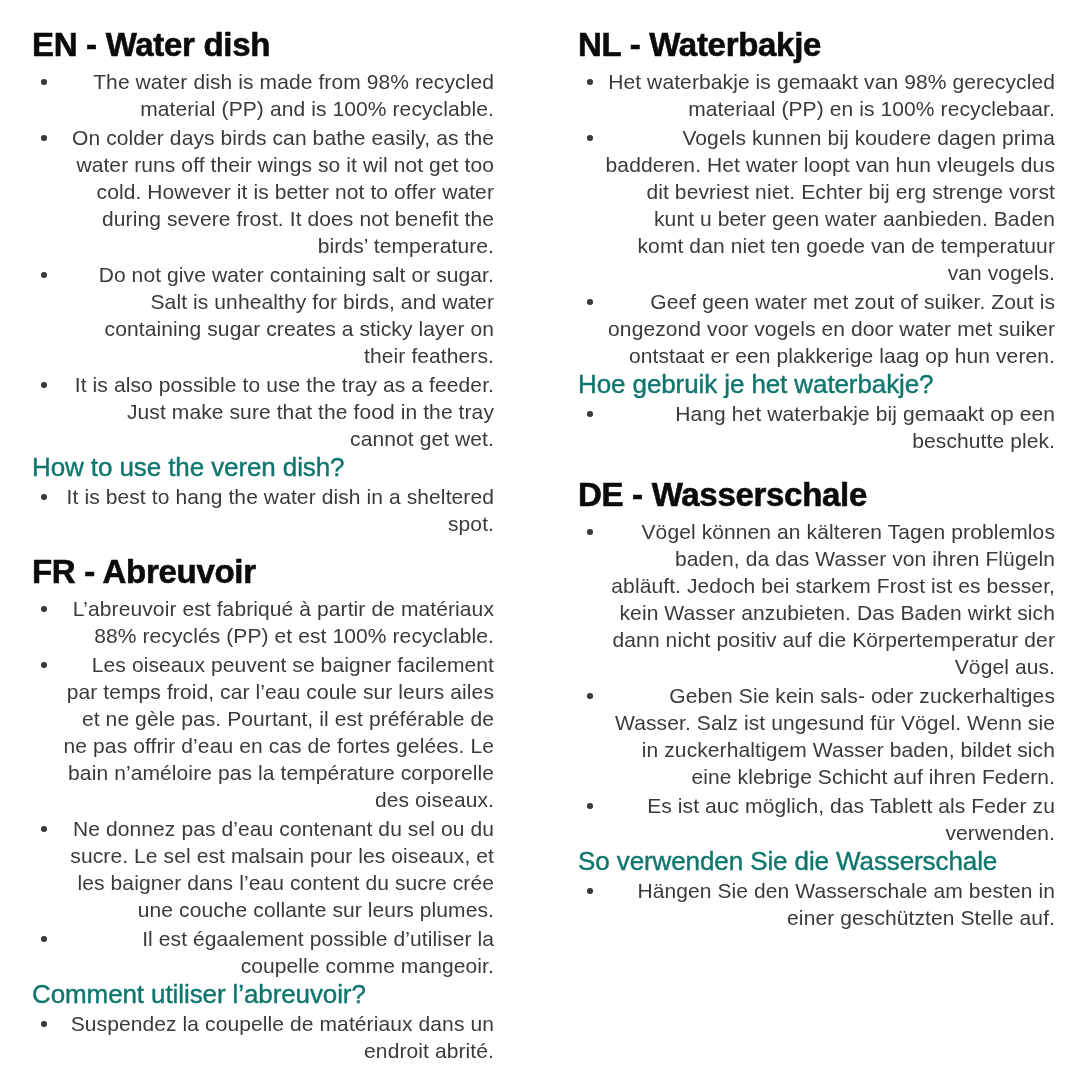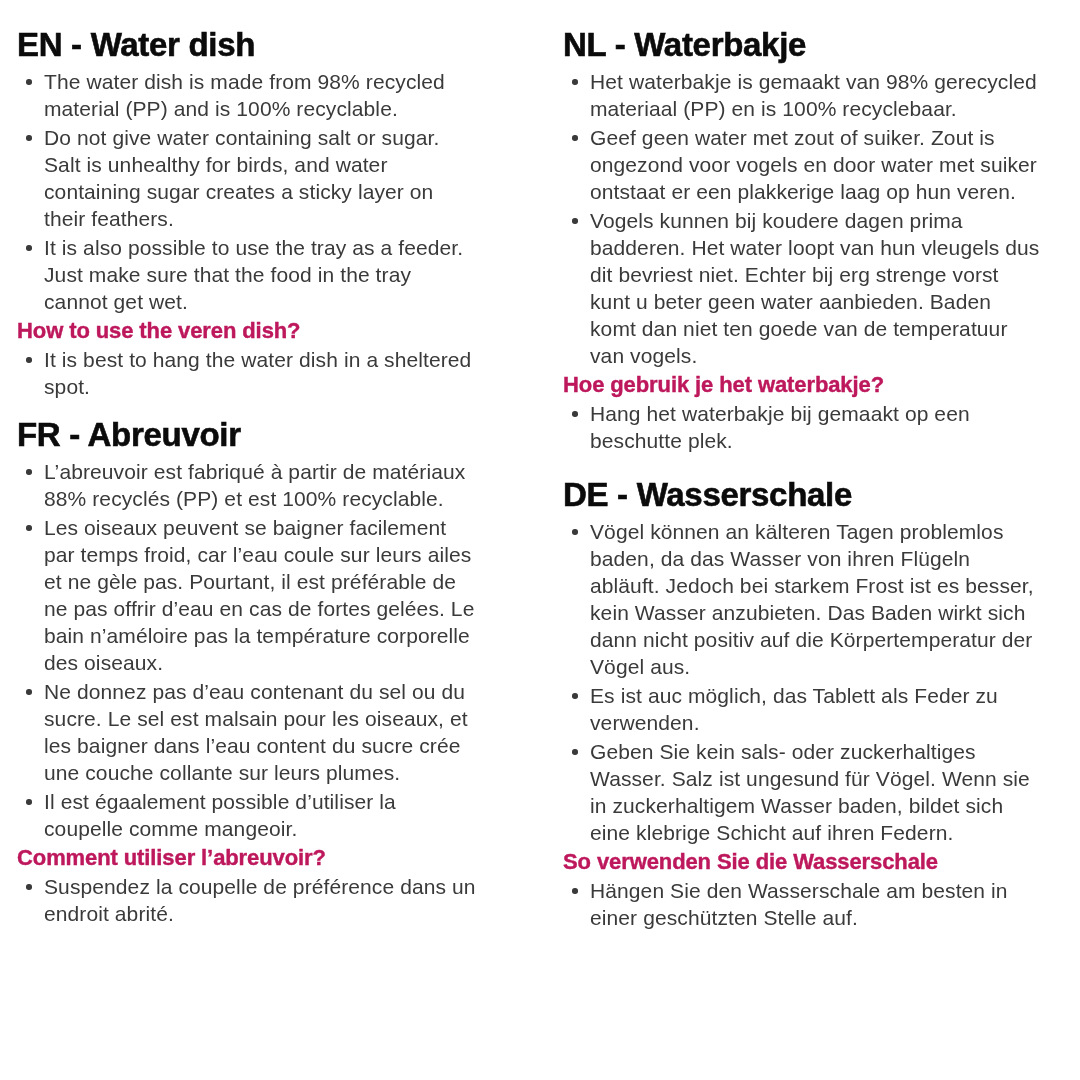--- a/index.html
+++ b/index.html
@@ -7,21 +7,21 @@
     padding: 0;
     background: #ffffff;
   }
   .page {
     position: relative;
     width: 1080px;
     height: 1080px;
     background: #ffffff;
     box-sizing: border-box;
     display: flex;
-    padding: 26px 27px 0 17px;
+    padding: 26px 27px 0 32px;
     gap: 84px;
     overflow: hidden;
     font-family: "Liberation Sans", "DejaVu Sans", sans-serif;
   }
   .col { box-sizing: border-box; }
   .col-left  { width: 462px; flex: 0 0 462px; }
   .col-right { width: 477px; flex: 0 0 477px; }
 
   .section-title {
     margin: 0 0 4px 0;
@@ -37,100 +37,102 @@
     margin: 0;
     padding: 0 0 0 27px;
     font-size: 21px;
     line-height: 27px;
     letter-spacing: 0.1px;
     color: #3a3a3a;
   }
   .bullets li {
     position: relative;
     margin: 0 0 2px 0;
+    text-align: right;
   }
   .bullets li::before {
     content: "";
     position: absolute;
     left: -18px;
     top: 11px;
     width: 5.5px;
     height: 5.5px;
     border-radius: 50%;
     background: #3a3a3a;
   }
   .usage-title {
     margin: 2px 0 2px 0;
-    font-size: 22px;
+    font-size: 26px;
     line-height: 27px;
-    font-weight: 700;
+    font-weight: 400;
     letter-spacing: -0.1px;
-    color: #be185d;
+    color: #0f766e;
     -webkit-text-stroke: 0.4px currentColor;
   }
   .section-fr { margin-top: 16px; }
   .section-de { margin-top: 22px; }
 </style>
 </head>
 <body>
 
 <div class="page">
 
   <div class="col col-left">
 
     <section class="lang-section">
       <h1 class="section-title">EN - Water dish</h1>
       <ul class="bullets">
         <li>The water dish is made from 98% recycled material (PP) and is 100% recyclable.</li>
+        <li>On colder days birds can bathe easily, as the water runs off their wings so it wil not get too cold. However it is better not to offer water during severe frost. It does not benefit the birds’ temperature.</li>
         <li>Do not give water containing salt or sugar. Salt is unhealthy for birds, and water containing sugar creates a sticky layer on their feathers.</li>
         <li>It is also possible to use the tray as a feeder. Just make sure that the food in the tray cannot get wet.</li>
       </ul>
       <h2 class="usage-title">How to use the veren dish?</h2>
       <ul class="bullets">
         <li>It is best to hang the water dish in a sheltered spot.</li>
       </ul>
     </section>
 
     <section class="lang-section section-fr">
       <h1 class="section-title">FR - Abreuvoir</h1>
       <ul class="bullets">
         <li>L’abreuvoir est fabriqué à partir de matériaux 88% recyclés (PP) et est 100% recyclable.</li>
         <li>Les oiseaux peuvent se baigner facilement par temps froid, car l’eau coule sur leurs ailes et ne gèle pas. Pourtant, il est préférable de ne pas offrir d’eau en cas de fortes gelées. Le bain n’améloire pas la température corporelle des oiseaux.</li>
         <li>Ne donnez pas d’eau contenant du sel ou du sucre. Le sel est malsain pour les oiseaux, et les baigner dans l’eau content du sucre crée une couche collante sur leurs plumes.</li>
         <li>Il est égaalement possible d’utiliser la coupelle comme mangeoir.</li>
       </ul>
       <h2 class="usage-title">Comment utiliser l’abreuvoir?</h2>
       <ul class="bullets">
-        <li>Suspendez la coupelle de préférence dans un endroit abrité.</li>
+        <li>Suspendez la coupelle de matériaux dans un endroit abrité.</li>
       </ul>
     </section>
 
   </div>
 
   <div class="col col-right">
 
     <section class="lang-section">
       <h1 class="section-title">NL - Waterbakje</h1>
       <ul class="bullets">
         <li>Het waterbakje is gemaakt van 98% gerecycled materiaal (PP) en is 100% recyclebaar.</li>
+        <li>Vogels kunnen bij koudere dagen prima badderen. Het water loopt van hun vleugels dus dit bevriest niet. Echter bij erg strenge vorst kunt u beter geen water aanbieden. Baden komt dan niet ten goede van de temperatuur van vogels.</li>
         <li>Geef geen water met zout of suiker. Zout is ongezond voor vogels en door water met suiker ontstaat er een plakkerige laag op hun veren.</li>
-        <li>Vogels kunnen bij koudere dagen prima badderen. Het water loopt van hun vleugels dus dit bevriest niet. Echter bij erg strenge vorst kunt u beter geen water aanbieden. Baden komt dan niet ten goede van de temperatuur van vogels.</li>
       </ul>
       <h2 class="usage-title">Hoe gebruik je het waterbakje?</h2>
       <ul class="bullets">
         <li>Hang het waterbakje bij gemaakt op een beschutte plek.</li>
       </ul>
     </section>
 
     <section class="lang-section section-de">
       <h1 class="section-title">DE - Wasserschale</h1>
       <ul class="bullets">
         <li>Vögel können an kälteren Tagen problemlos baden, da das Wasser von ihren Flügeln abläuft. Jedoch bei starkem Frost ist es besser, kein Wasser anzubieten. Das Baden wirkt sich dann nicht positiv auf die Körpertemperatur der Vögel aus.</li>
+        <li>Geben Sie kein sals- oder zuckerhaltiges Wasser. Salz ist ungesund für Vögel. Wenn sie in zuckerhaltigem Wasser baden, bildet sich eine klebrige Schicht auf ihren Federn.</li>
         <li>Es ist auc möglich, das Tablett als Feder zu verwenden.</li>
-        <li>Geben Sie kein sals- oder zuckerhaltiges Wasser. Salz ist ungesund für Vögel. Wenn sie in zuckerhaltigem Wasser baden, bildet sich eine klebrige Schicht auf ihren Federn.</li>
       </ul>
       <h2 class="usage-title">So verwenden Sie die Wasserschale</h2>
       <ul class="bullets">
         <li>Hängen Sie den Wasserschale am besten in einer geschützten Stelle auf.</li>
       </ul>
     </section>
 
   </div>
 
 </div>

